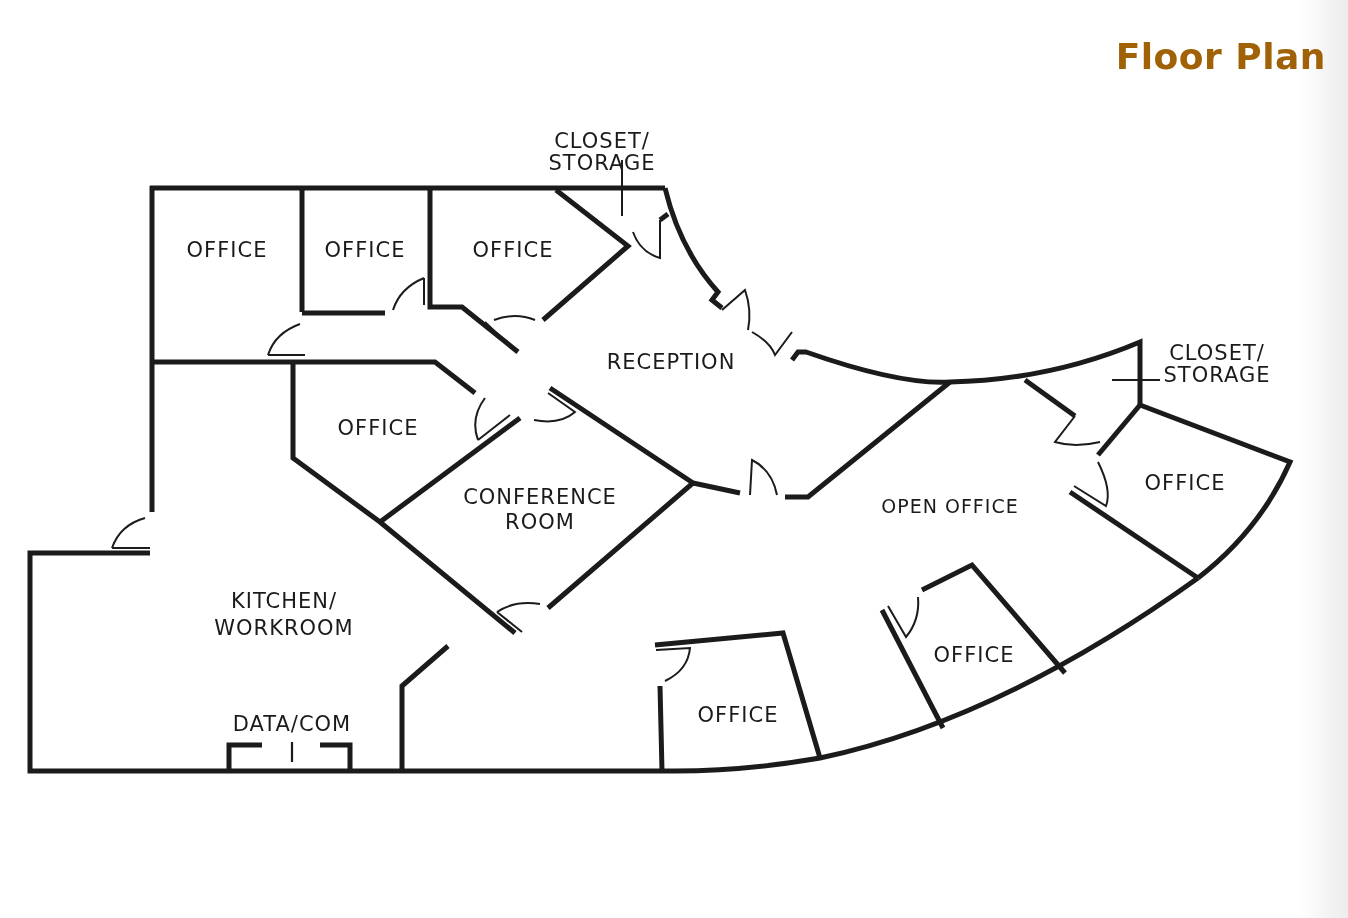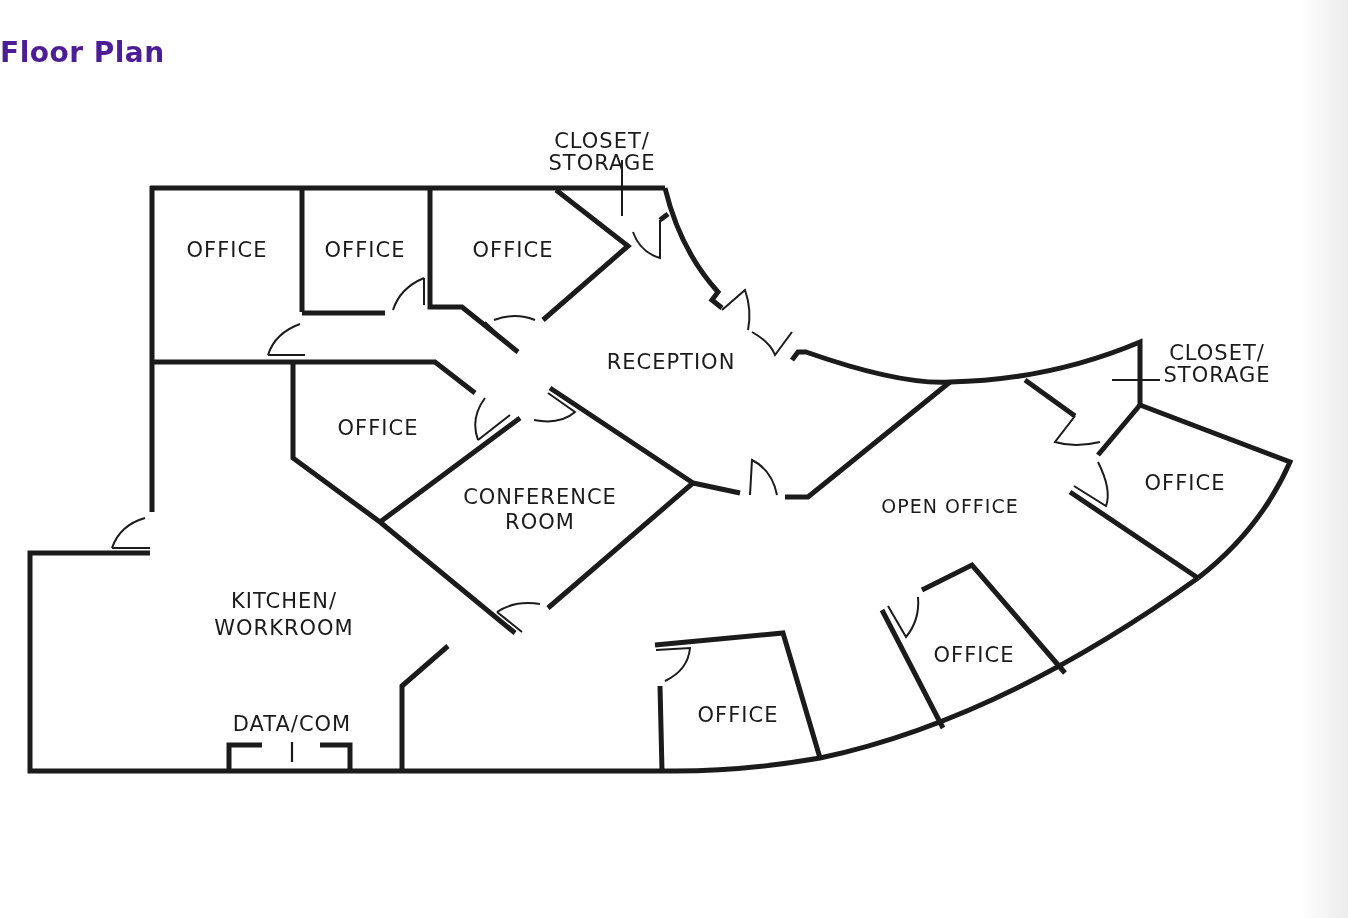--- a/index.html
+++ b/index.html
@@ -4,22 +4,22 @@
 <style>
   html, body { margin: 0; padding: 0; }
   body {
     width: 1348px; height: 918px; overflow: hidden;
     background: linear-gradient(to right, #ffffff 0px, #ffffff 1300px, #f3f3f3 1330px, #ececec 1348px);
     position: relative;
     font-family: "Liberation Sans", "DejaVu Sans", sans-serif;
   }
   .title {
     position: absolute; left: 0; top: 36px; width: 1326px;
-    text-align: left; font-size: 28px; font-weight: bold;
-    color: #4c1d95; letter-spacing: 0.5px;
+    text-align: right; font-size: 36px; font-weight: bold;
+    color: #a16207; letter-spacing: 0.5px;
     font-family: "DejaVu Sans", sans-serif;
   }
   svg.plan { position: absolute; left: 0; top: 0; }
   .wall { fill: none; stroke: #1b1b1b; stroke-width: 5; stroke-linecap: butt; stroke-linejoin: miter; }
   .thin { fill: none; stroke: #1b1b1b; stroke-width: 2.2; }
   .door { fill: none; stroke: #1b1b1b; stroke-width: 2; }
   .room-label {
     font-family: "DejaVu Sans", sans-serif; font-size: 21px; font-weight: normal;
     fill: #1b1b1b; letter-spacing: 1px;
   }

